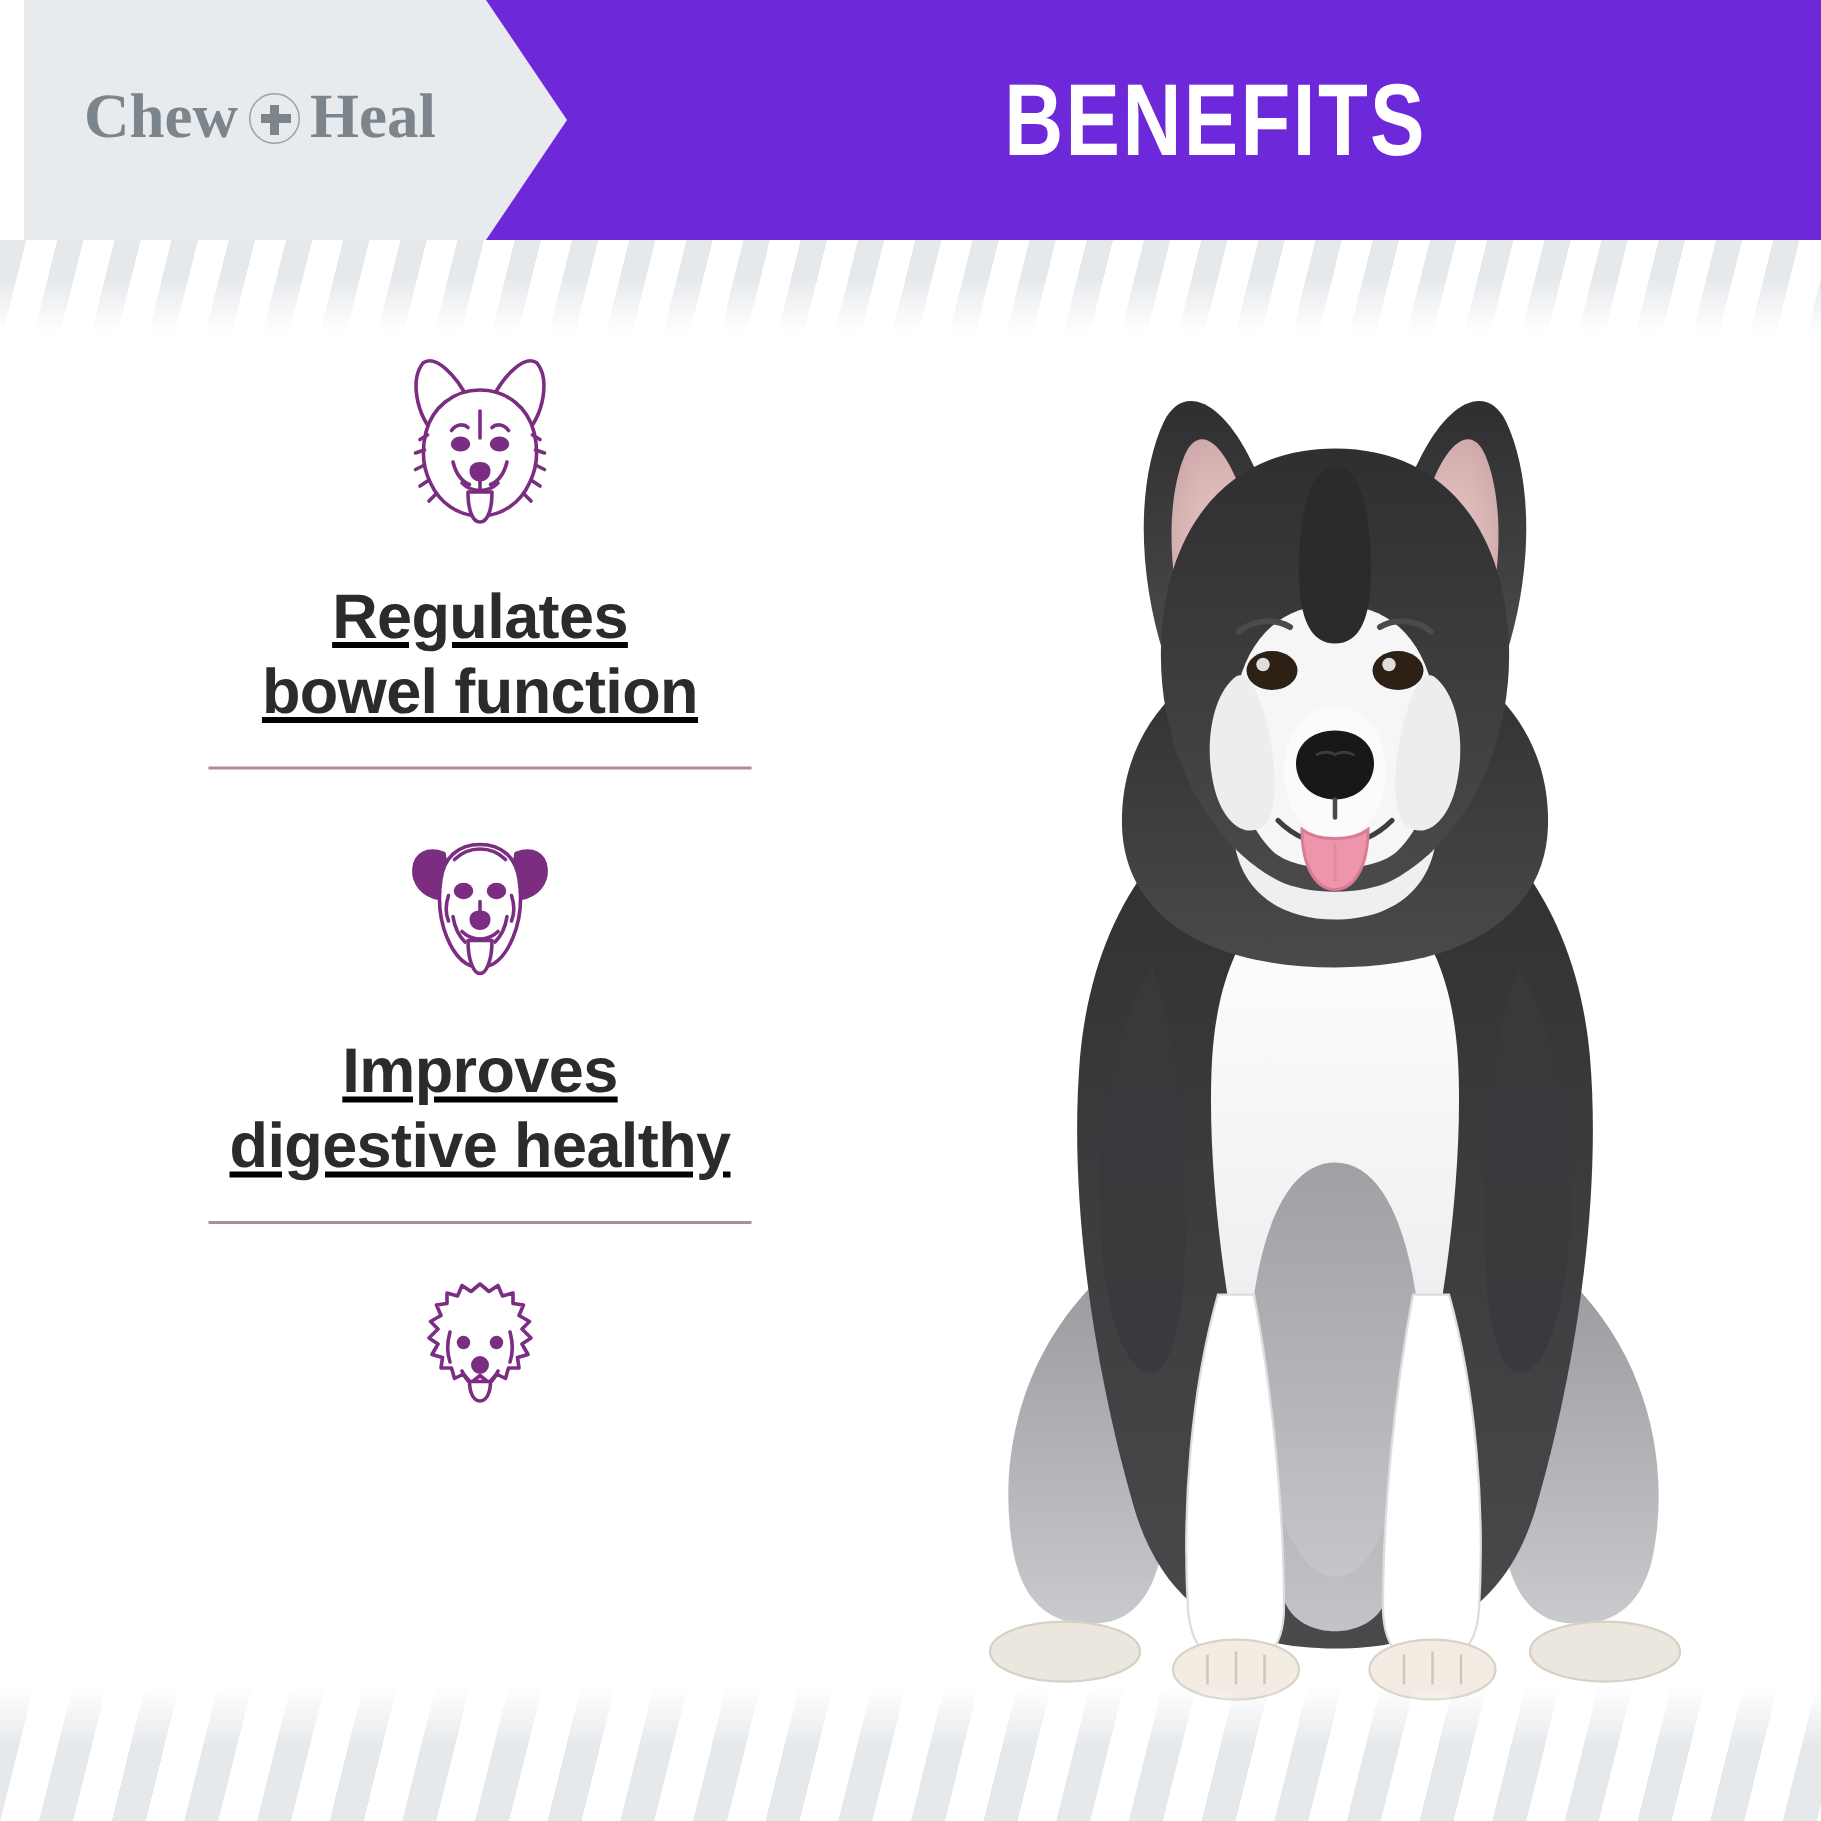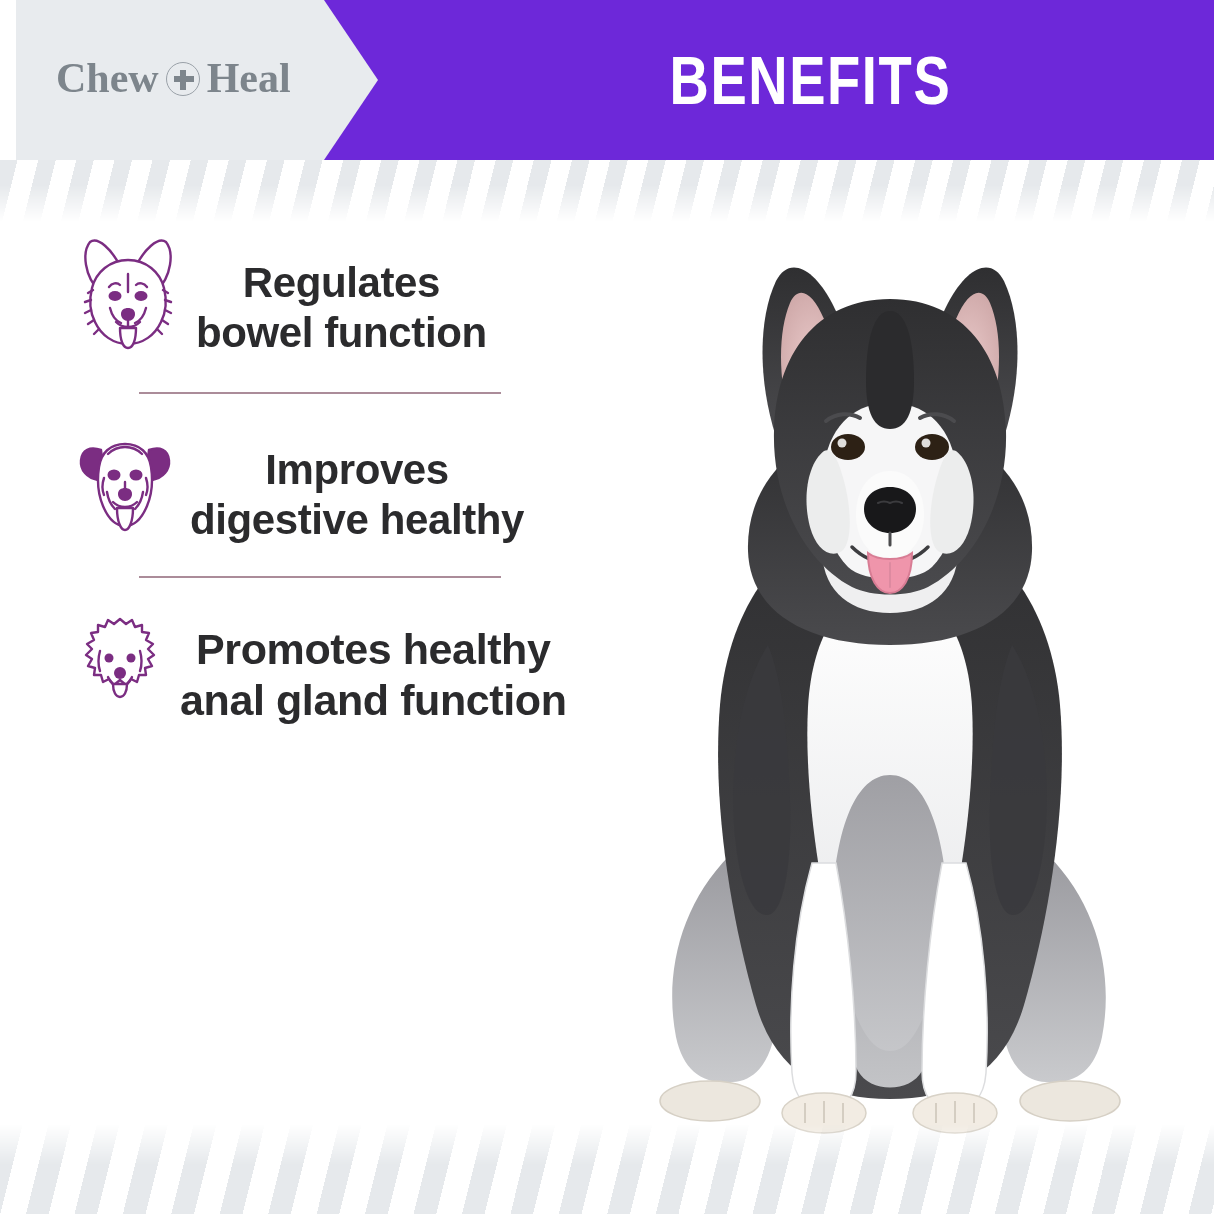--- a/index.html
+++ b/index.html
@@ -88,21 +88,21 @@
 
   
   .content{
     position:absolute; left:0; top:160px; width:1214px; height:1054px;
   }
 
   .benefits-col{
     position:absolute; left:60px; top:70px; width:520px;
   }
   .benefit{
-    display:flex; flex-direction:row; align-items:center; text-align:center;
+    display:flex; flex-direction:column; align-items:center; text-align:center;text-decoration:underline;
   }
   .benefit .icon{
     display:block; line-height:0;
   }
   .benefit .label{
     color:#2B2B2D;
     font-weight:700;
     font-size:42px;
     line-height:1.18;
     letter-spacing:-0.4px;
@@ -247,22 +247,20 @@
 
           <circle cx="60" cy="68" r="6" fill="#7B2D82"></circle>
 
           <g stroke="#7B2D82" stroke-width="2.4" fill="none" stroke-linecap="round">
             <path d="M48 72 c3 7 7 10 12 10 5 0 9 -3 12 -10"></path>
           </g>
 
           <path d="M53 79 c0 8 3 13 7 13 4 0 7 -5 7 -13 Z" fill="#fff" stroke="#7B2D82" stroke-width="2.4" stroke-linejoin="round"></path>
         </svg>
       </span>
-      <div class="label">Promotes healthy
-anal gland function</div>
     </div>
 
   </div>
 
   <div class="dog-photo">
     <svg viewBox="0 0 620 930" aria-hidden="true">
       <defs>
         <linearGradient id="furDark" x1="0" y1="0" x2="0" y2="1">
           <stop offset="0%" stop-color="#2f2f31"></stop>
           <stop offset="100%" stop-color="#4a4a4d"></stop>

